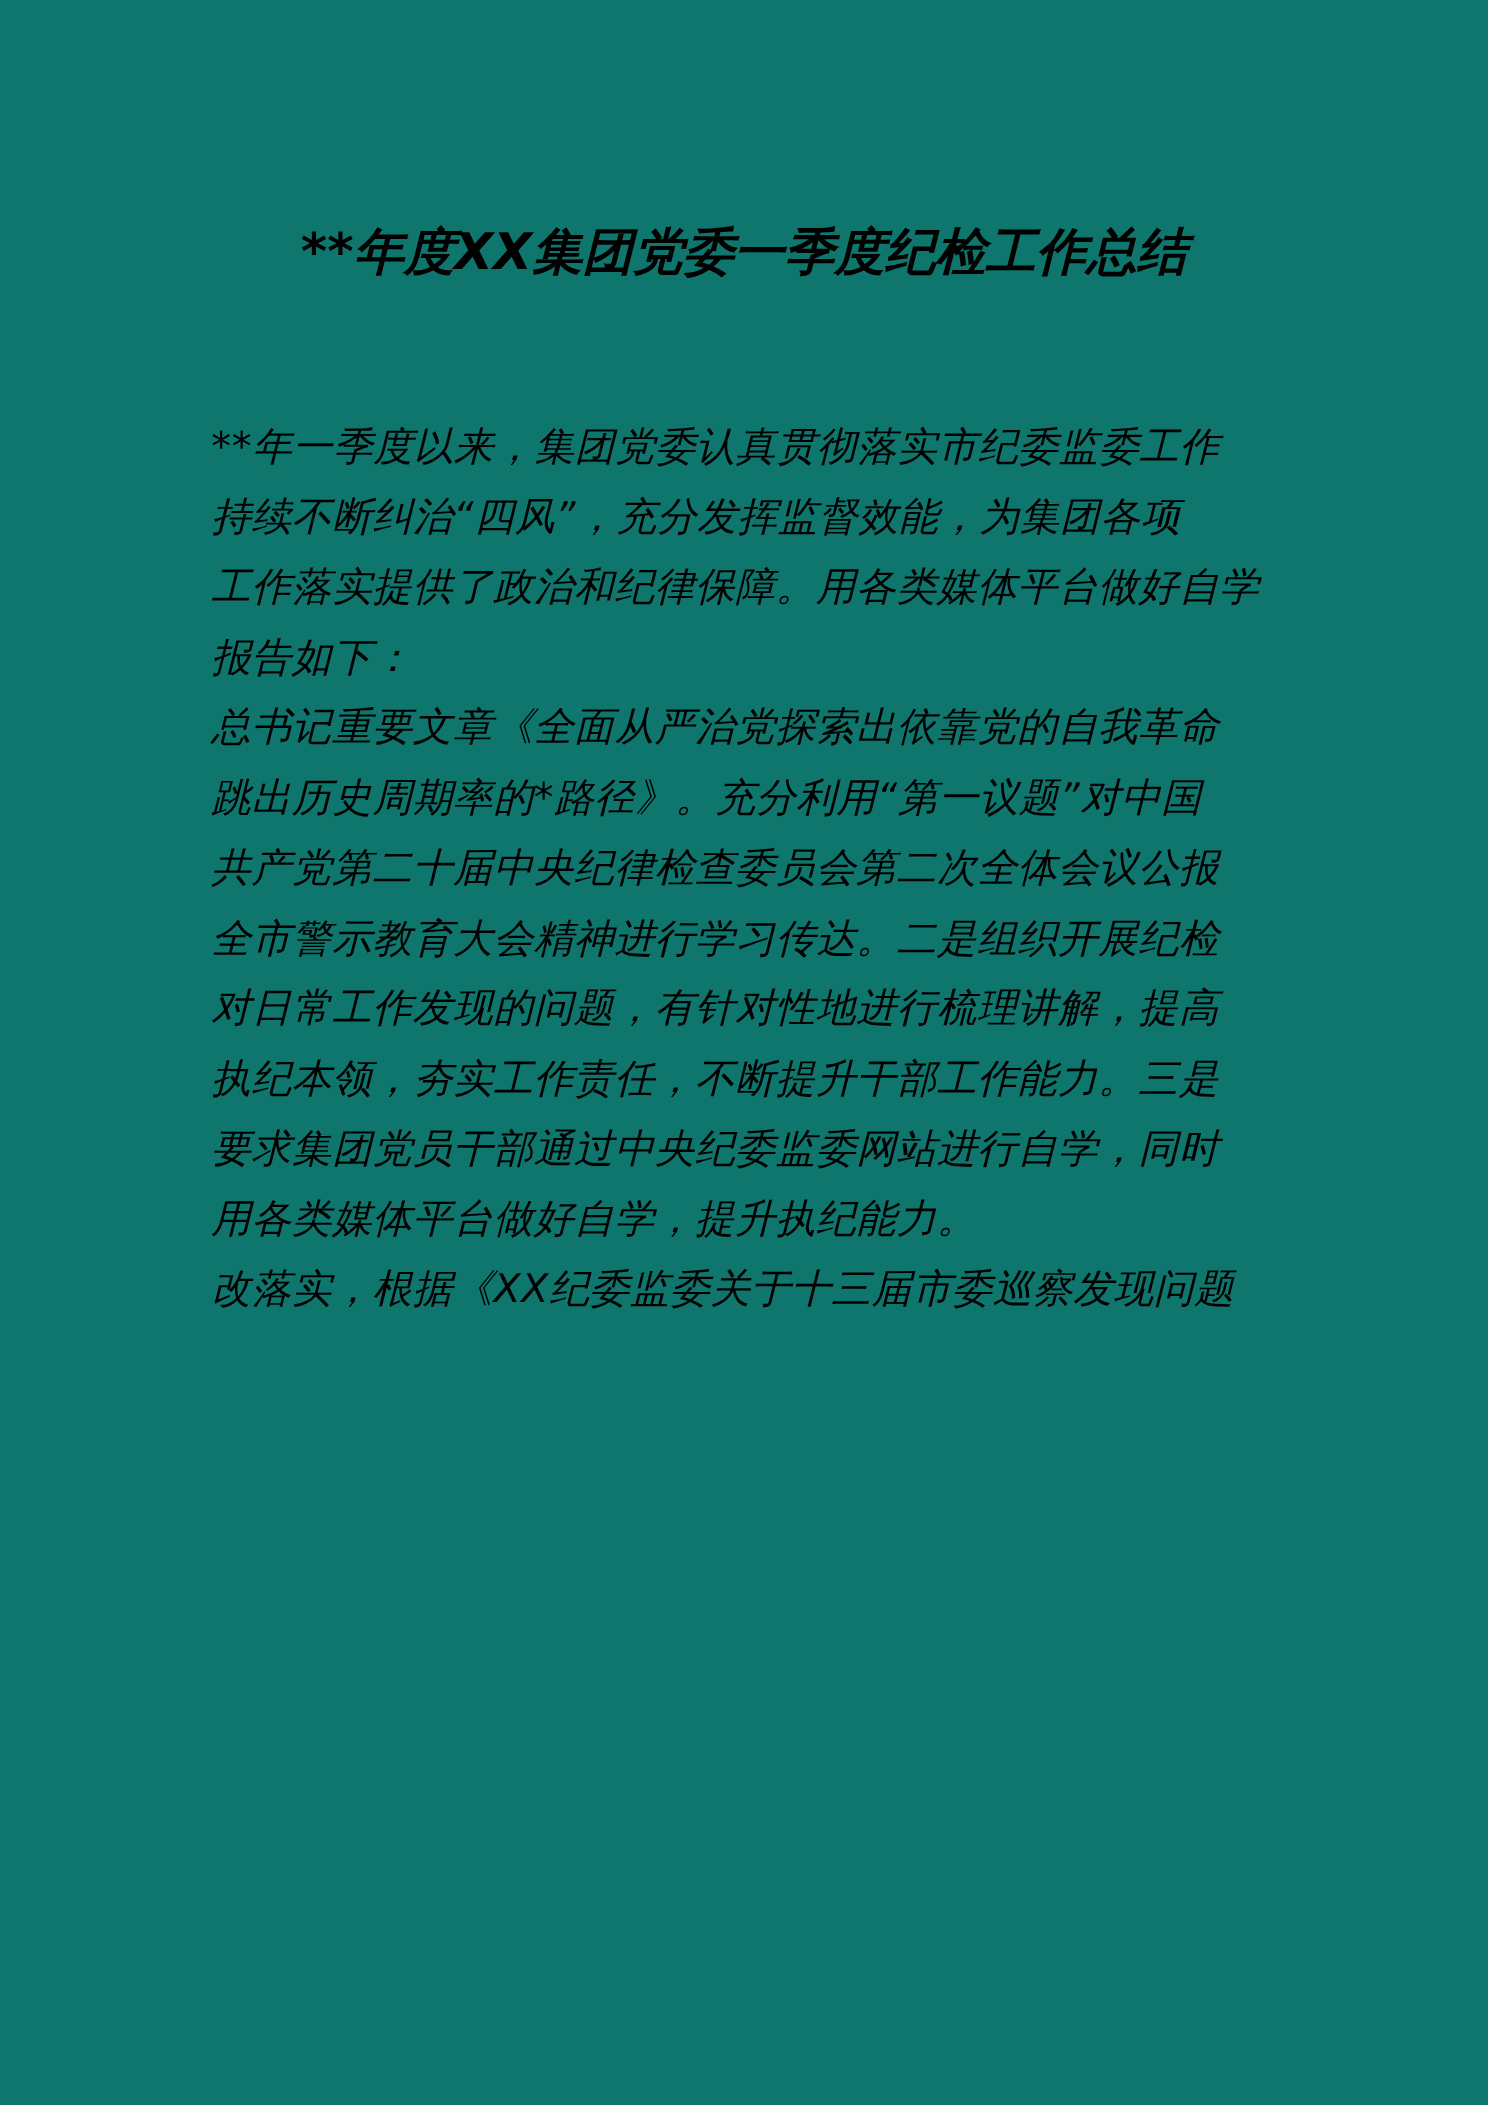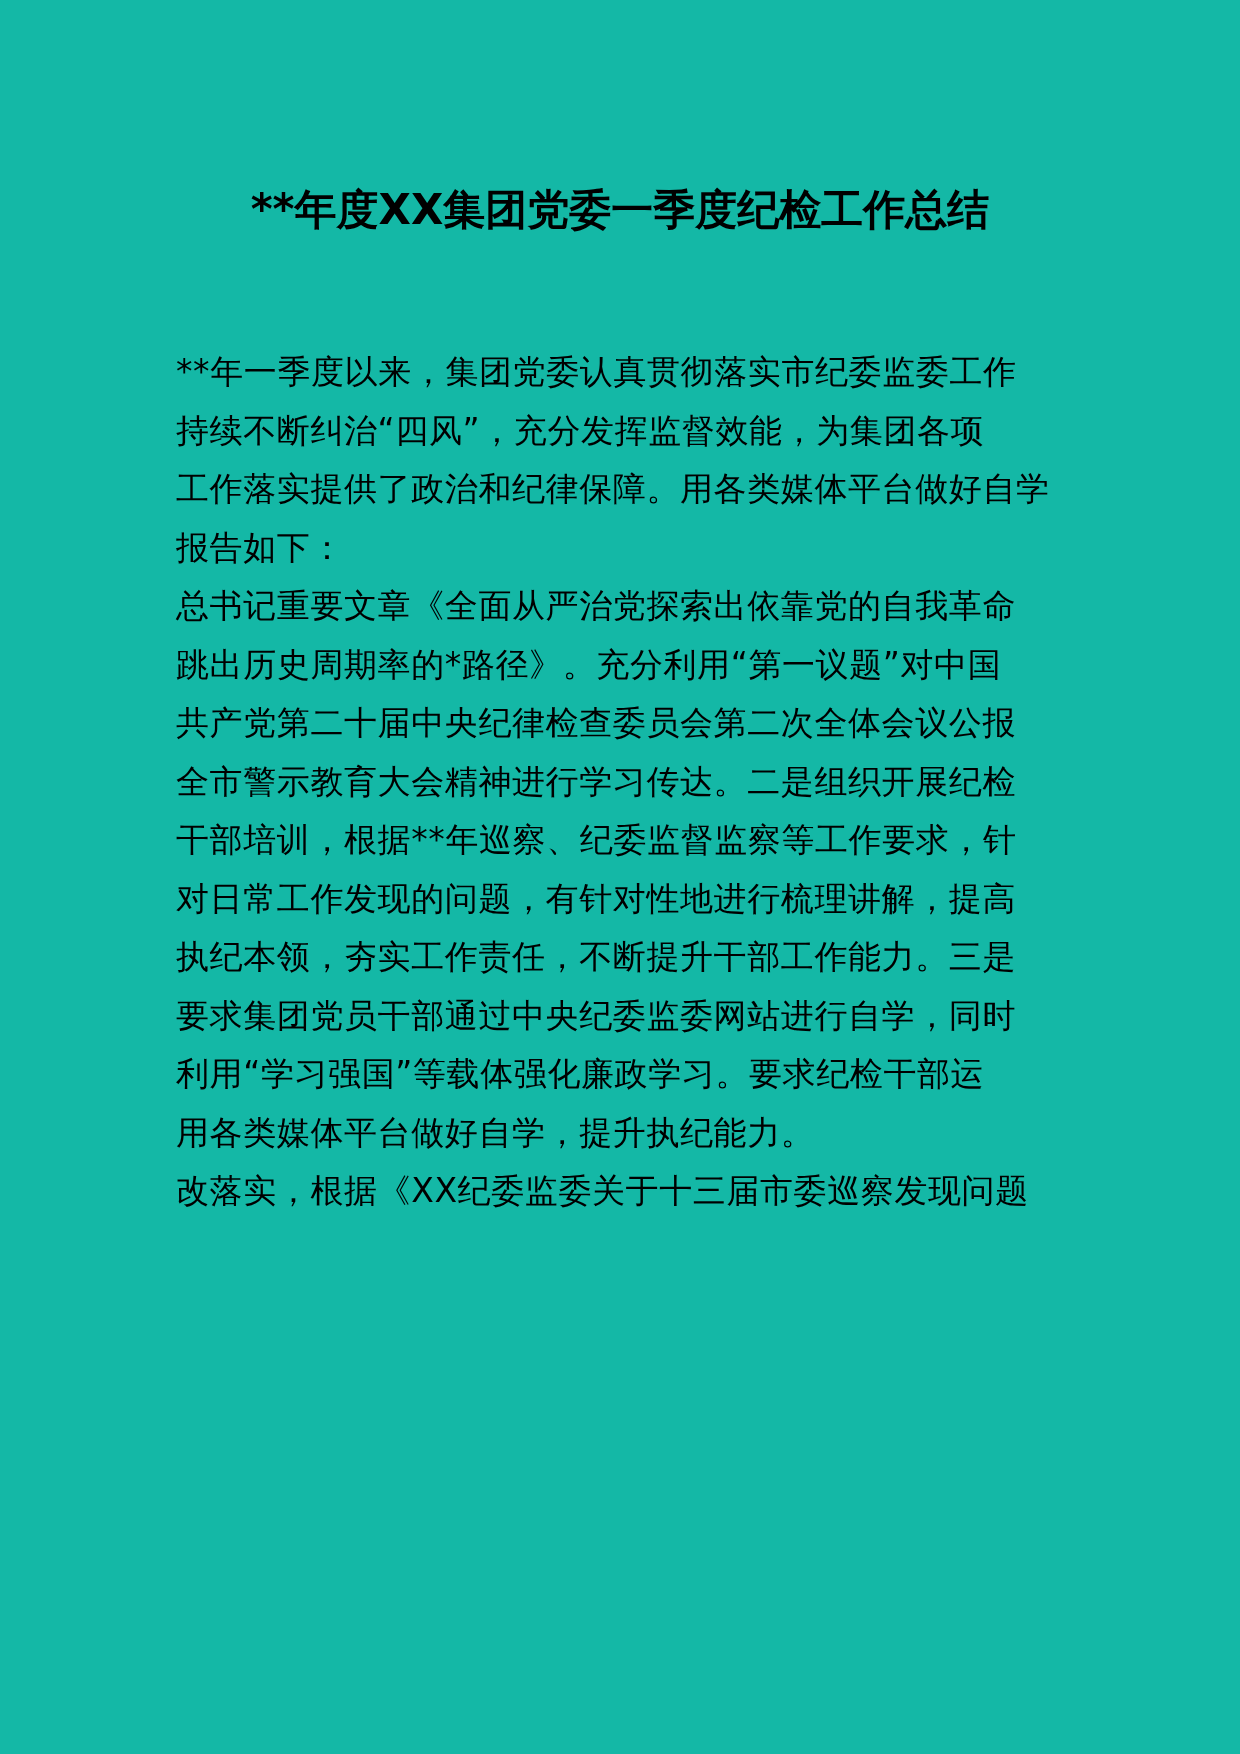--- a/index.html
+++ b/index.html
@@ -14,21 +14,22 @@
       overflow: hidden;
       color: #000000;
       font-family: "DejaVu Sans", "Liberation Sans", sans-serif;
     }
     .page {
       position: absolute;
       left: 0;
       top: 0;
       width: 1240px;
       height: 1754px;
-      background: #14b8a6;
+      background: #0f766e;
+      font-style: italic;
     }
     .doc-title {
       position: absolute;
       left: 0;
       top: 180px;
       width: 1240px;
       text-align: center;
       font-size: 42px;
       font-weight: bold;
       line-height: 60px;
@@ -58,21 +59,19 @@
 
   <div class="body-text">
     <span class="line">**年一季度以来，集团党委认真贯彻落实市纪委监委工作</span>
     <span class="line">持续不断纠治“四风”，充分发挥监督效能，为集团各项</span>
     <span class="line">工作落实提供了政治和纪律保障。用各类媒体平台做好自学</span>
     <span class="line">报告如下：</span>
     <span class="line">总书记重要文章《全面从严治党探索出依靠党的自我革命</span>
     <span class="line">跳出历史周期率的*路径》。充分利用“第一议题”对中国</span>
     <span class="line">共产党第二十届中央纪律检查委员会第二次全体会议公报</span>
     <span class="line">全市警示教育大会精神进行学习传达。二是组织开展纪检</span>
-    <span class="line">干部培训，根据**年巡察、纪委监督监察等工作要求，针</span>
     <span class="line">对日常工作发现的问题，有针对性地进行梳理讲解，提高</span>
     <span class="line">执纪本领，夯实工作责任，不断提升干部工作能力。三是</span>
     <span class="line">要求集团党员干部通过中央纪委监委网站进行自学，同时</span>
-    <span class="line">利用“学习强国”等载体强化廉政学习。要求纪检干部运</span>
     <span class="line">用各类媒体平台做好自学，提升执纪能力。</span>
     <span class="line">改落实，根据《XX纪委监委关于十三届市委巡察发现问题</span>
   </div>
 </div>
 
 </body></html>

